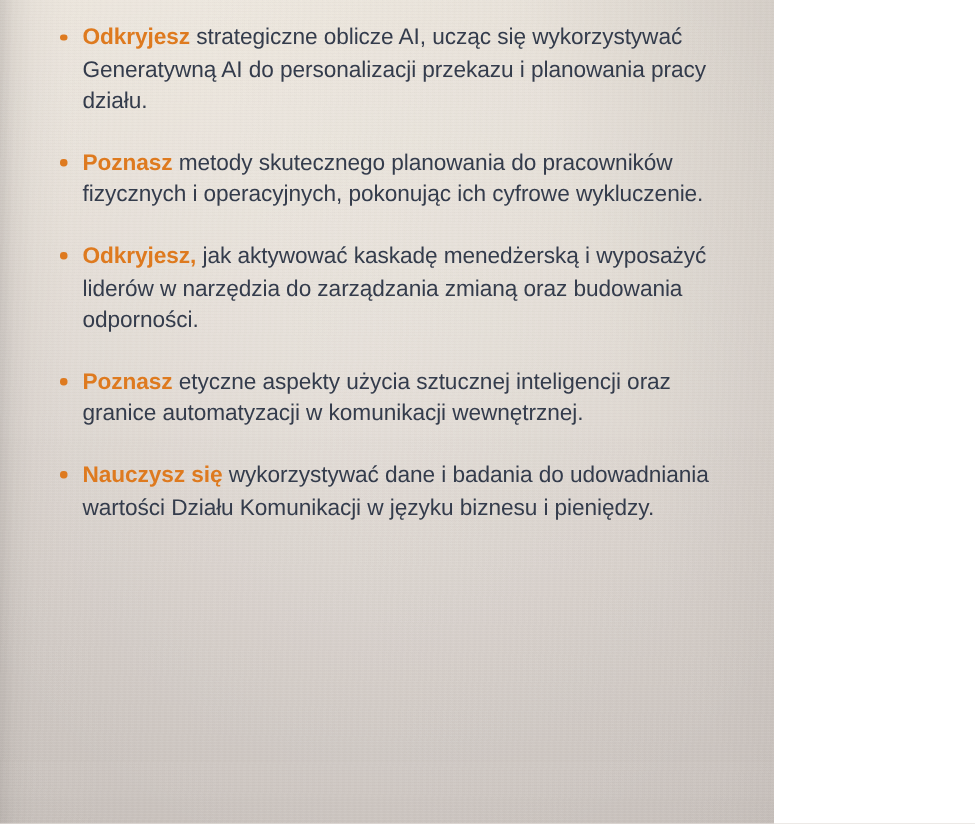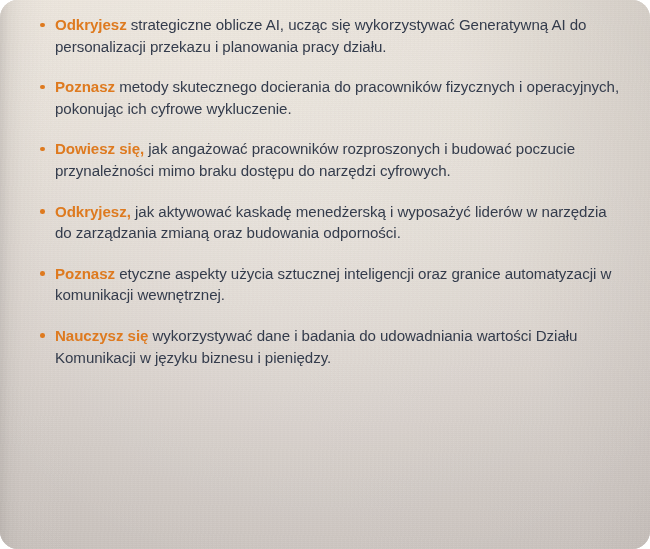--- a/index.html
+++ b/index.html
@@ -8,26 +8,25 @@
   }
   body {
     width: 650px;
     height: 549px;
     overflow: hidden;
     font-family: "Liberation Sans", sans-serif;
   }
 
   #slide {
     position: relative;
-    width: 650px;
+    width: 516px;
     height: 549px;
     box-sizing: border-box;
     overflow: hidden;
     background-color: #d9d3cd;
-    border-radius: 18px;
   }
 
   
   .bg-layer {
     position: absolute;
     inset: 0;
     pointer-events: none;
   }
   .bg-base {
     background:
@@ -148,28 +147,24 @@
 
   <div id="bullet-list">
 
     <p class="bullet-item">
       <span class="bullet-dot"></span>
       <span class="lead">Odkryjesz</span><span class="rest"> strategiczne oblicze AI, ucząc się wykorzystywać Generatywną AI do personalizacji przekazu i planowania pracy działu.</span>
     </p>
 
     <p class="bullet-item">
       <span class="bullet-dot"></span>
-      <span class="lead">Poznasz</span><span class="rest"> metody skutecznego docierania do pracowników fizycznych i operacyjnych, pokonując ich cyfrowe wykluczenie.</span>
+      <span class="lead">Poznasz</span><span class="rest"> metody skutecznego planowania do pracowników fizycznych i operacyjnych, pokonując ich cyfrowe wykluczenie.</span>
     </p>
 
 
-    <p class="bullet-item">
-      <span class="bullet-dot"></span>
-      <span class="lead">Dowiesz się,</span><span class="rest"> jak angażować pracowników rozproszonych i budować poczucie przynależności mimo braku dostępu do narzędzi cyfrowych.</span>
-    </p>
 
     <p class="bullet-item">
       <span class="bullet-dot"></span>
       <span class="lead">Odkryjesz,</span><span class="rest"> jak aktywować kaskadę menedżerską i wyposażyć liderów w narzędzia do zarządzania zmianą oraz budowania odporności.</span>
     </p>
 
     <p class="bullet-item">
       <span class="bullet-dot"></span>
       <span class="lead">Poznasz</span><span class="rest"> etyczne aspekty użycia sztucznej inteligencji oraz granice automatyzacji w komunikacji wewnętrznej.</span>
     </p>

